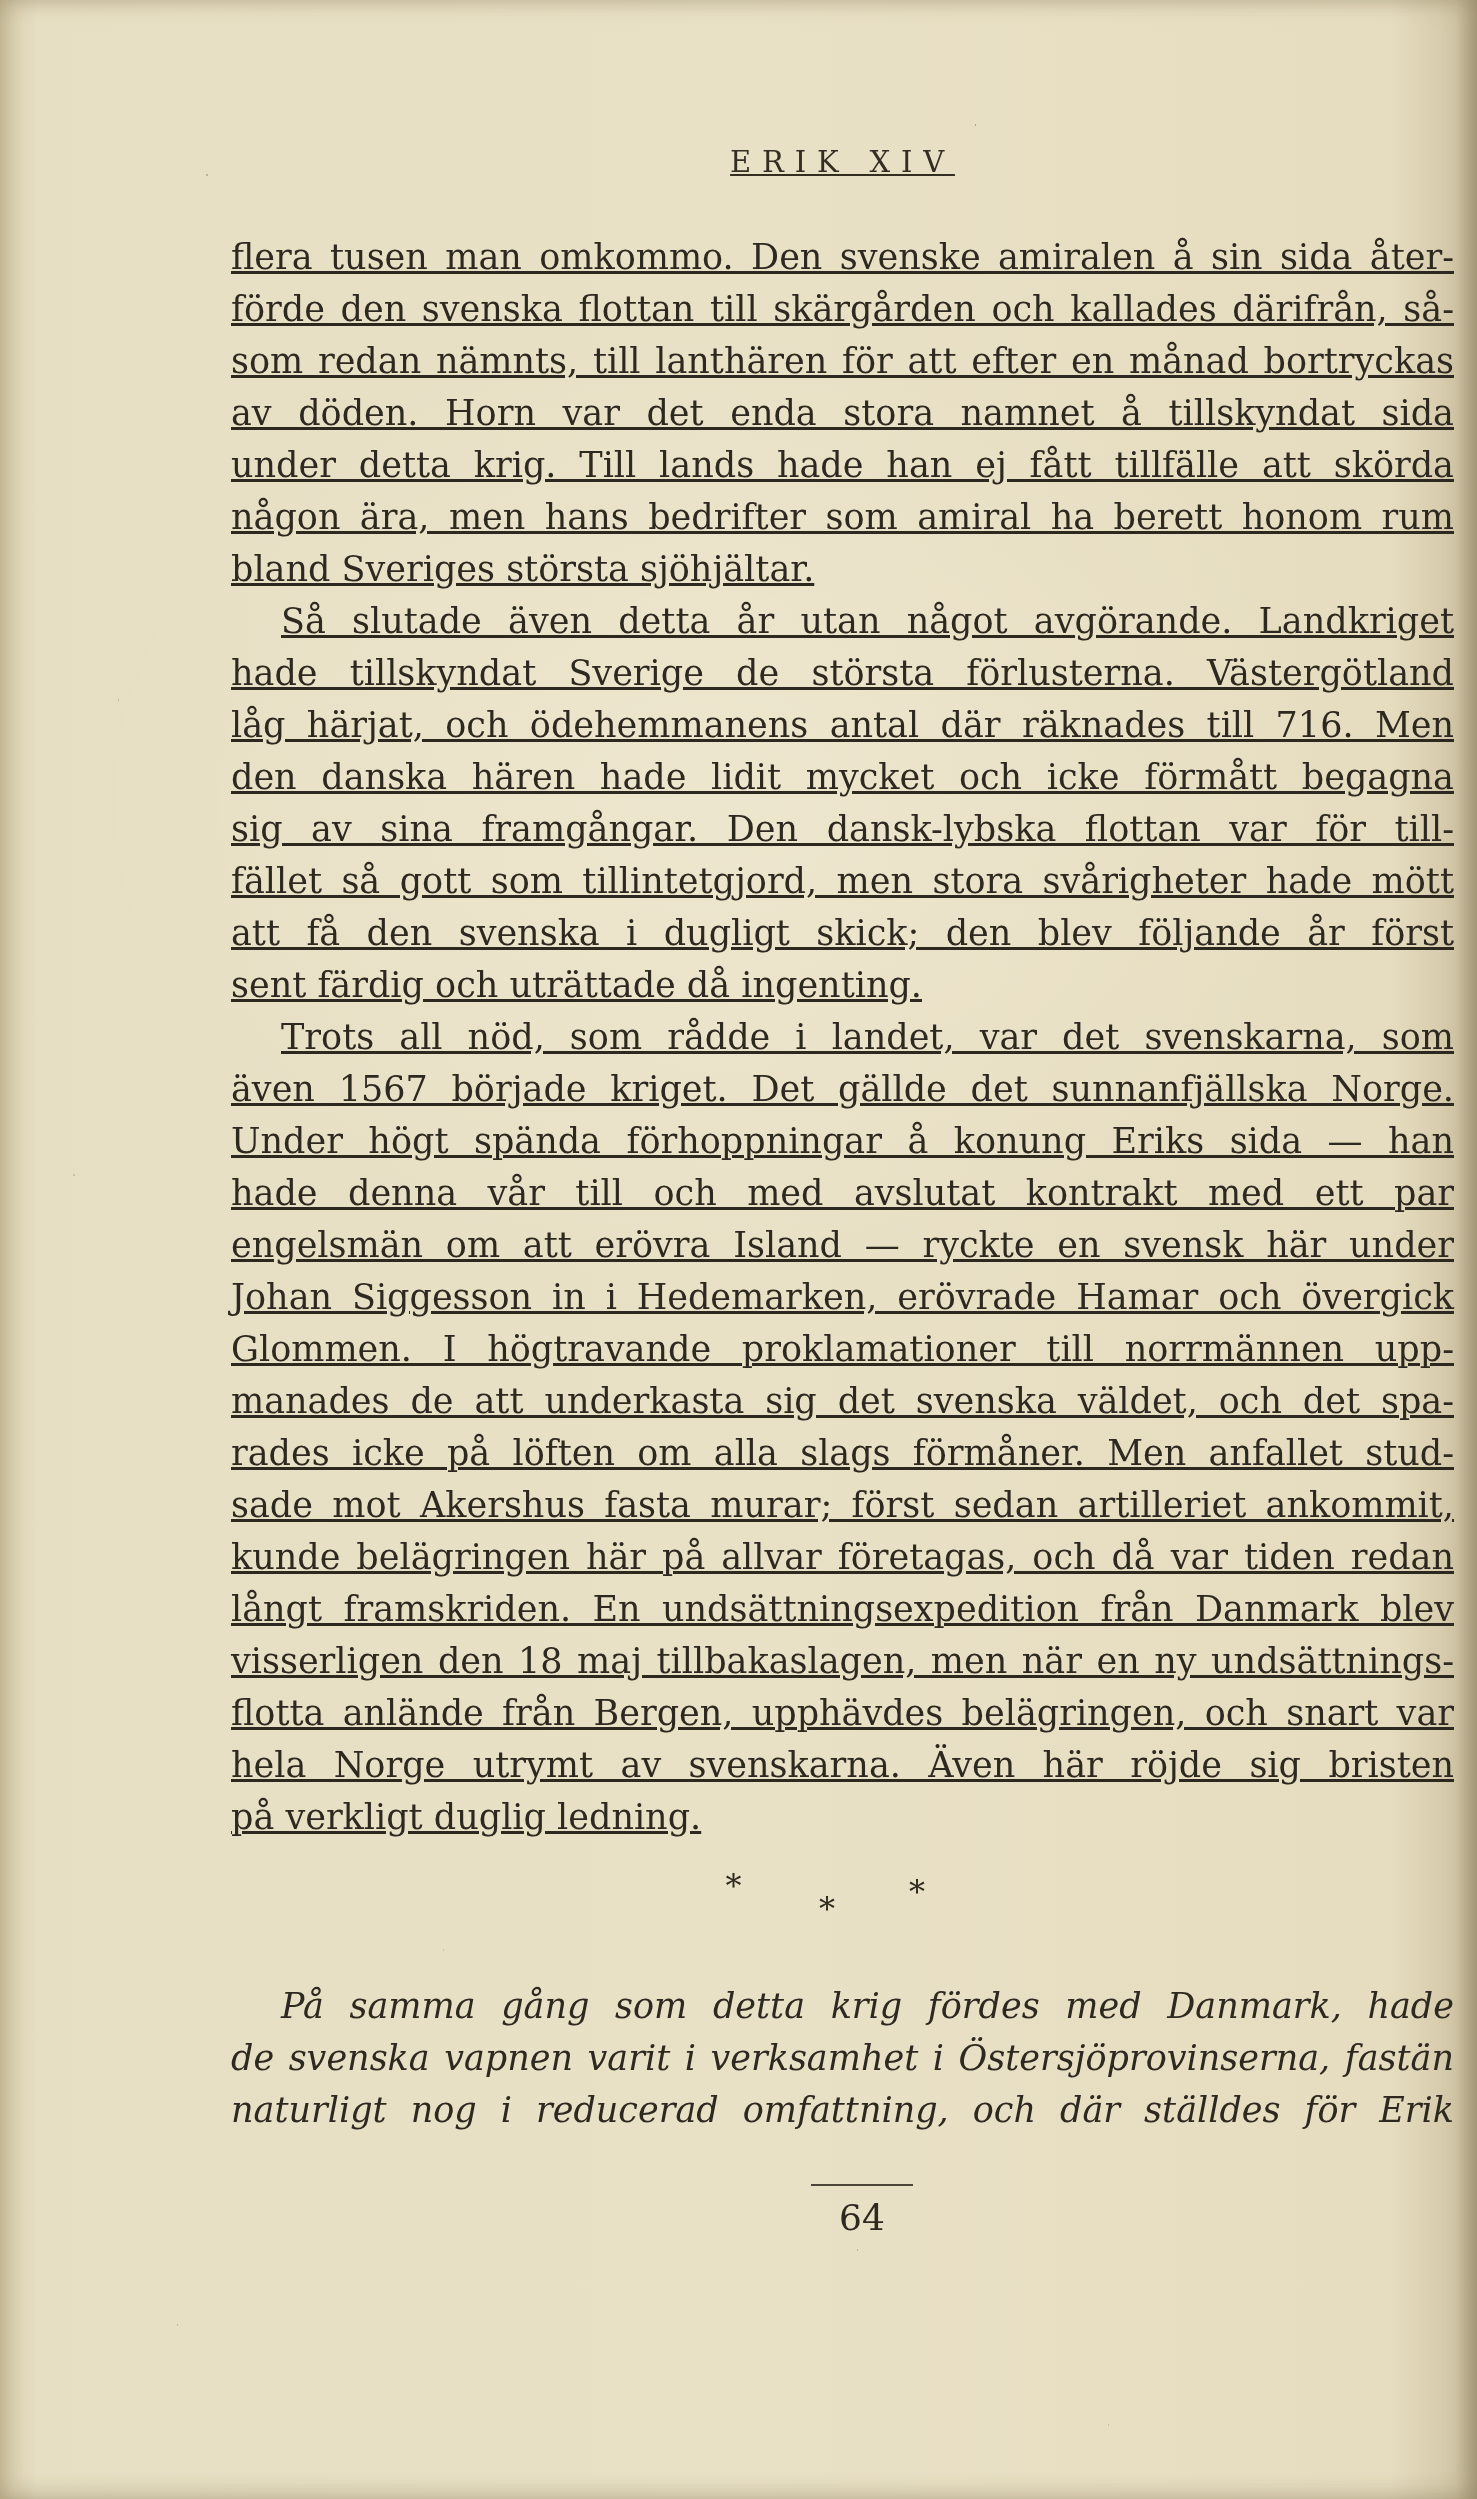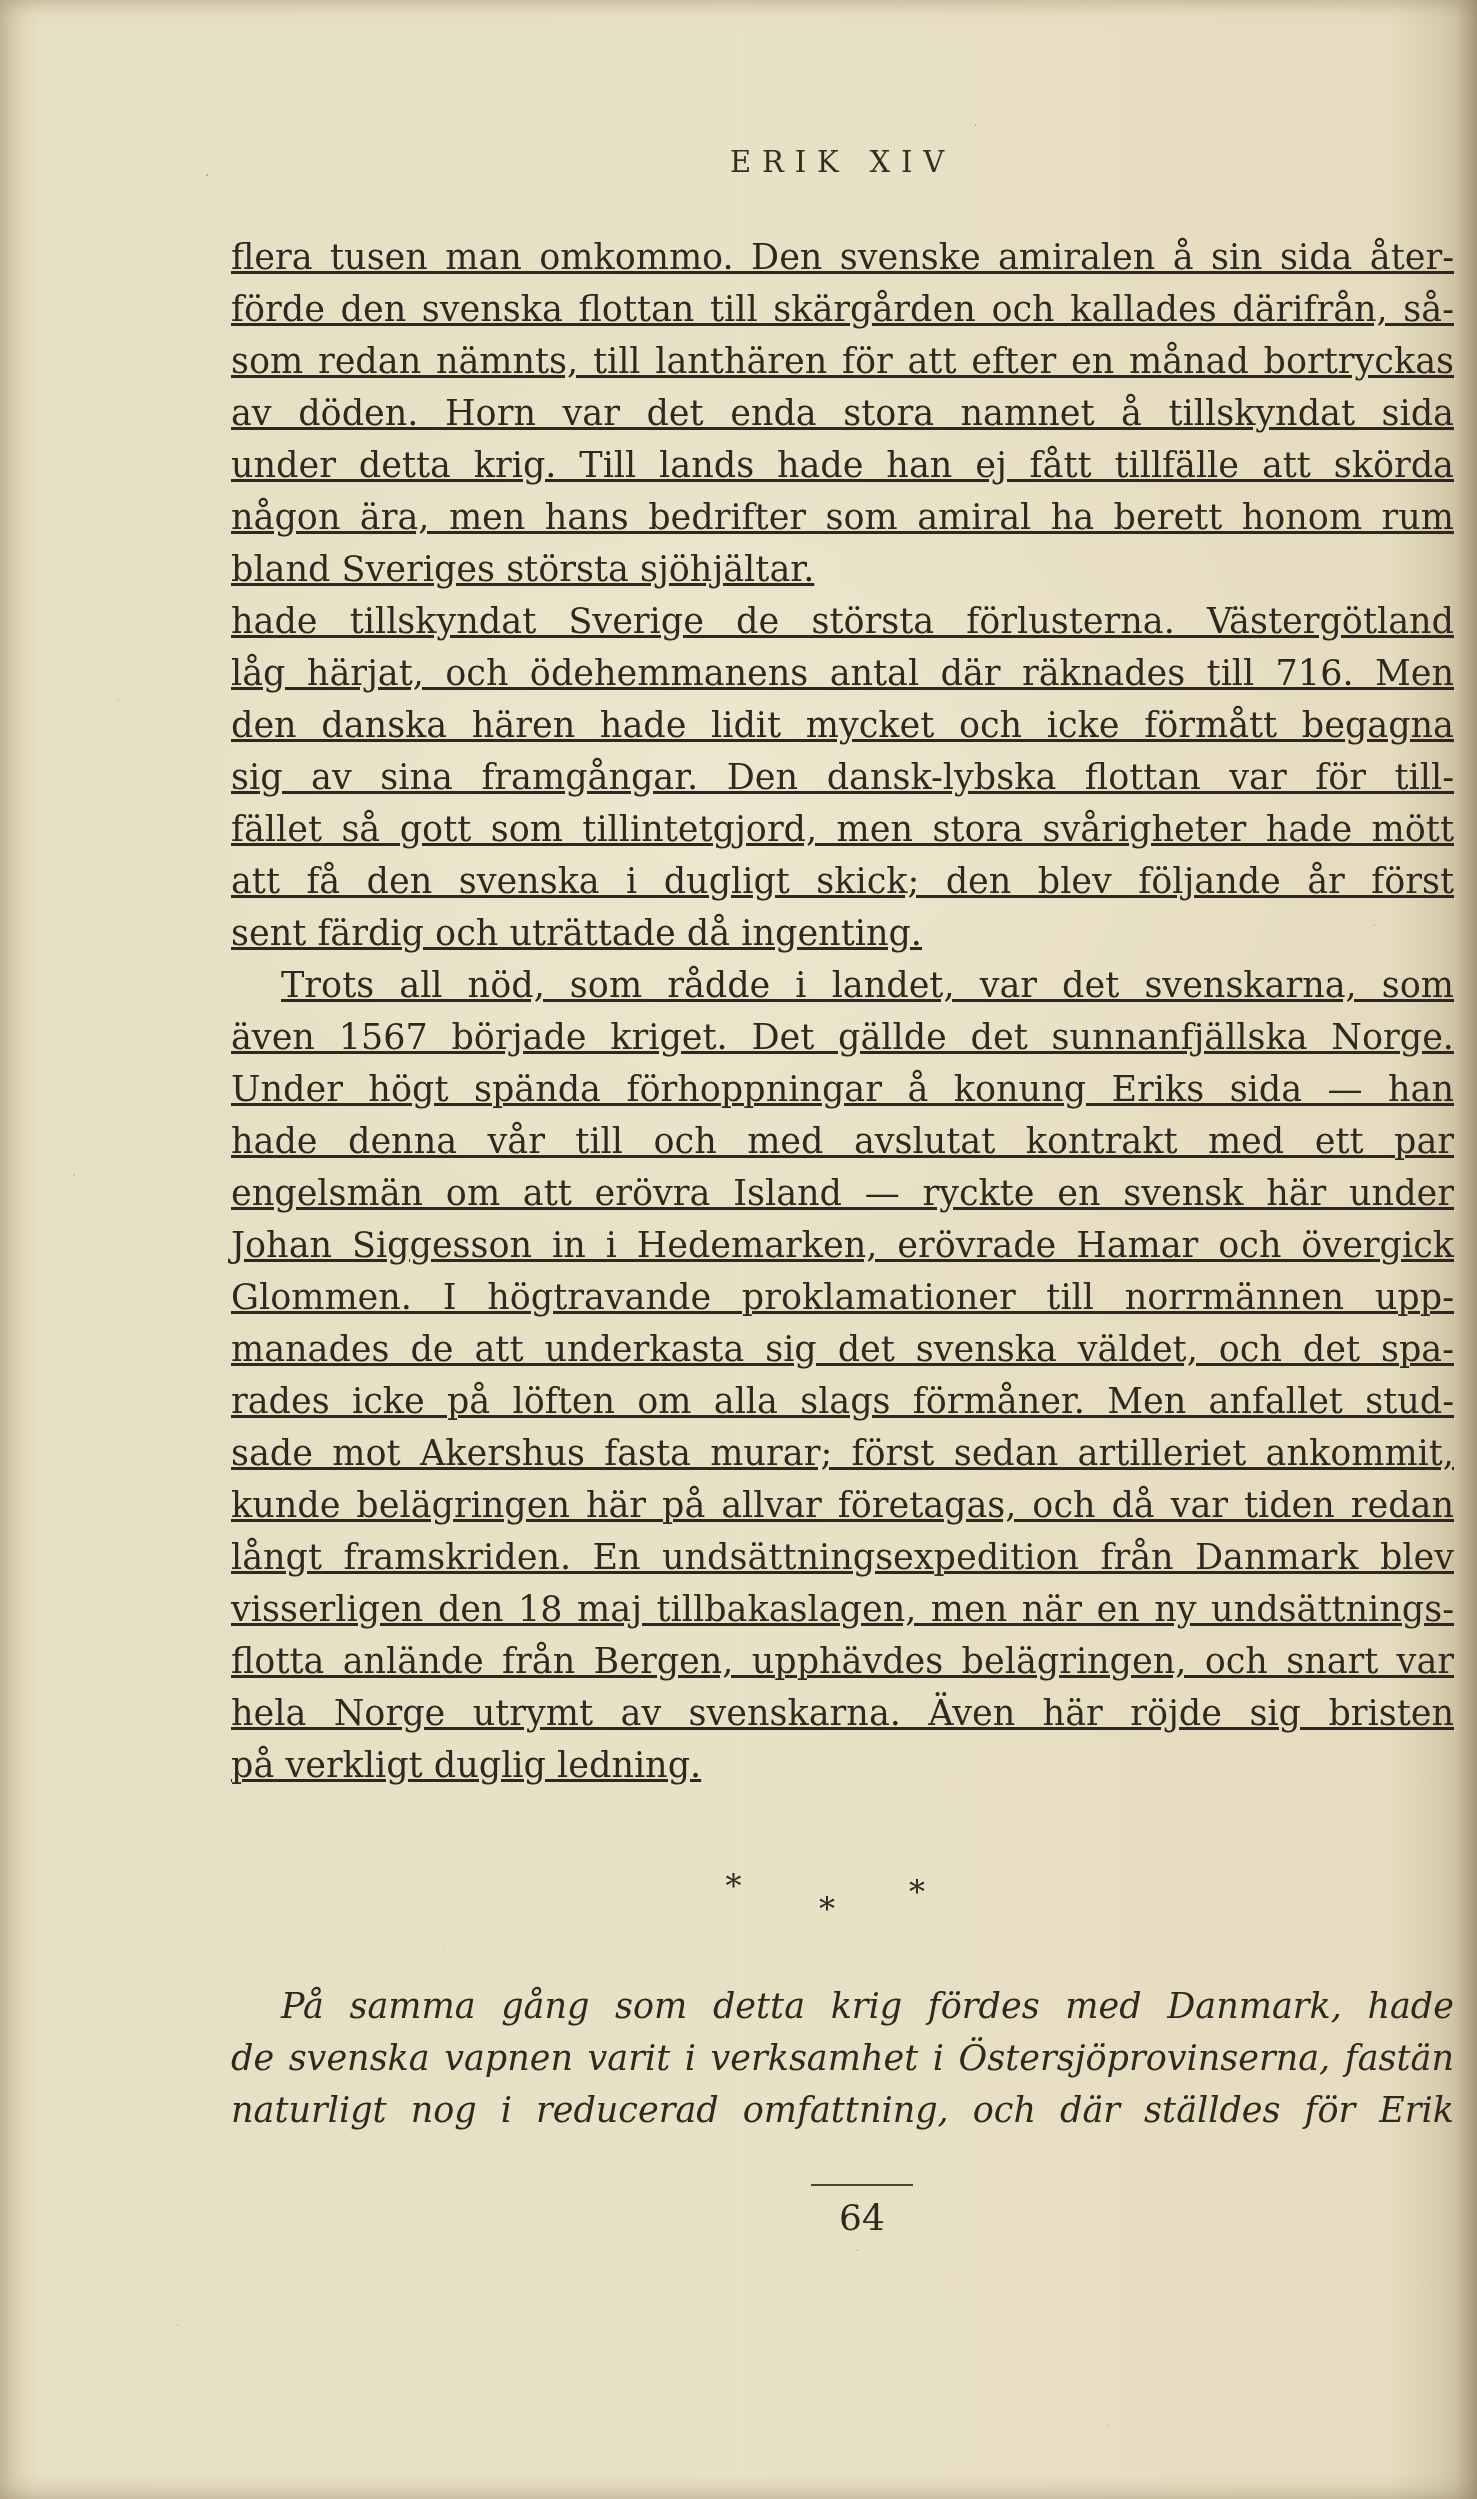--- a/index.html
+++ b/index.html
@@ -36,20 +36,21 @@
       radial-gradient(circle 1.5px at 12% 93%, rgba(105,88,52,0.25) 0 45%, transparent 50%),
       radial-gradient(circle 1.5px at 75% 97%, rgba(105,88,52,0.22) 0 45%, transparent 50%);
   }
   .running-header {
     position: absolute;
     left: 231px; width: 1223px; top: 145px;
     text-align: center;
     font-size: 29px;
     letter-spacing: 10.8px;
     color: #332d22;
+    text-decoration: underline;
   }
   .text-column {
     position: absolute;
     left: 231px; width: 1223px;
     font-size: 35px;
     line-height: 52px;
   }
   .body-text    { top: 231px; text-decoration: underline; }
   .closing-text { top: 1980px; font-style: italic; }
   .line { text-align: justify; text-align-last: justify; white-space: normal; }
@@ -89,20 +90,21 @@
       <div class="paragraph">
         <div class="line">flera tusen man omkommo. Den svenske amiralen å sin sida åter-</div>
         <div class="line">förde den svenska flottan till skärgården och kallades därifrån, så-</div>
         <div class="line">som redan nämnts, till lanthären för att efter en månad bortryckas</div>
         <div class="line">av döden. Horn var det enda stora namnet å tillskyndat sida</div>
         <div class="line">under detta krig. Till lands hade han ej fått tillfälle att skörda</div>
         <div class="line">någon ära, men hans bedrifter som amiral ha berett honom rum</div>
         <div class="line last">bland Sveriges största sjöhjältar.</div>
       </div>
       <div class="paragraph">
+        <div class="line indent">Så slutade även detta år utan något avgörande. Landkriget</div>
         <div class="line">hade tillskyndat Sverige de största förlusterna. Västergötland</div>
         <div class="line">låg härjat, och ödehemmanens antal där räknades till 716. Men</div>
         <div class="line">den danska hären hade lidit mycket och icke förmått begagna</div>
         <div class="line">sig av sina framgångar. Den dansk-lybska flottan var för till-</div>
         <div class="line">fället så gott som tillintetgjord, men stora svårigheter hade mött</div>
         <div class="line">att få den svenska i dugligt skick; den blev följande år först</div>
         <div class="line last">sent färdig och uträttade då ingenting.</div>
       </div>
       <div class="paragraph">
         <div class="line indent">Trots all nöd, som rådde i landet, var det svenskarna, som</div>

